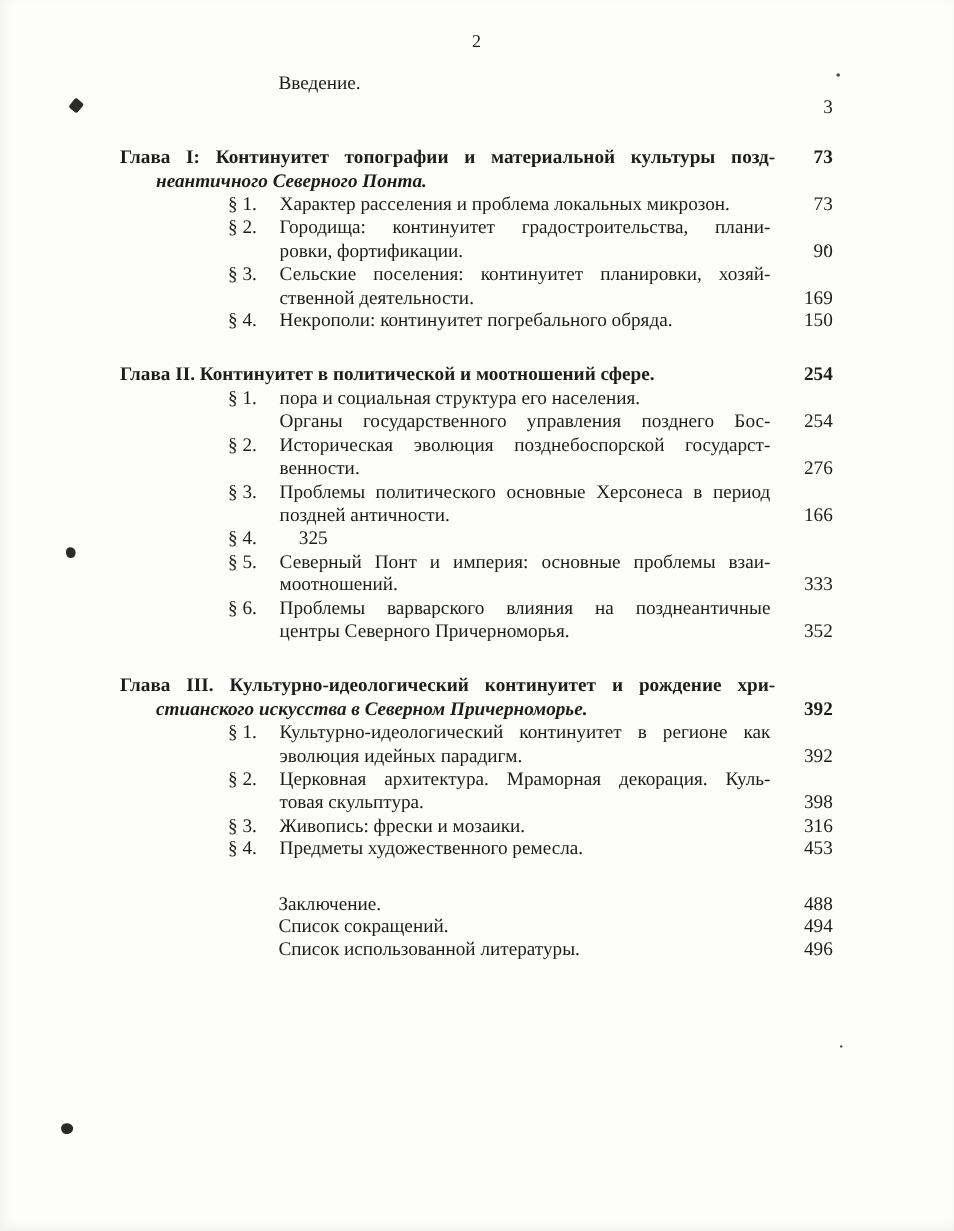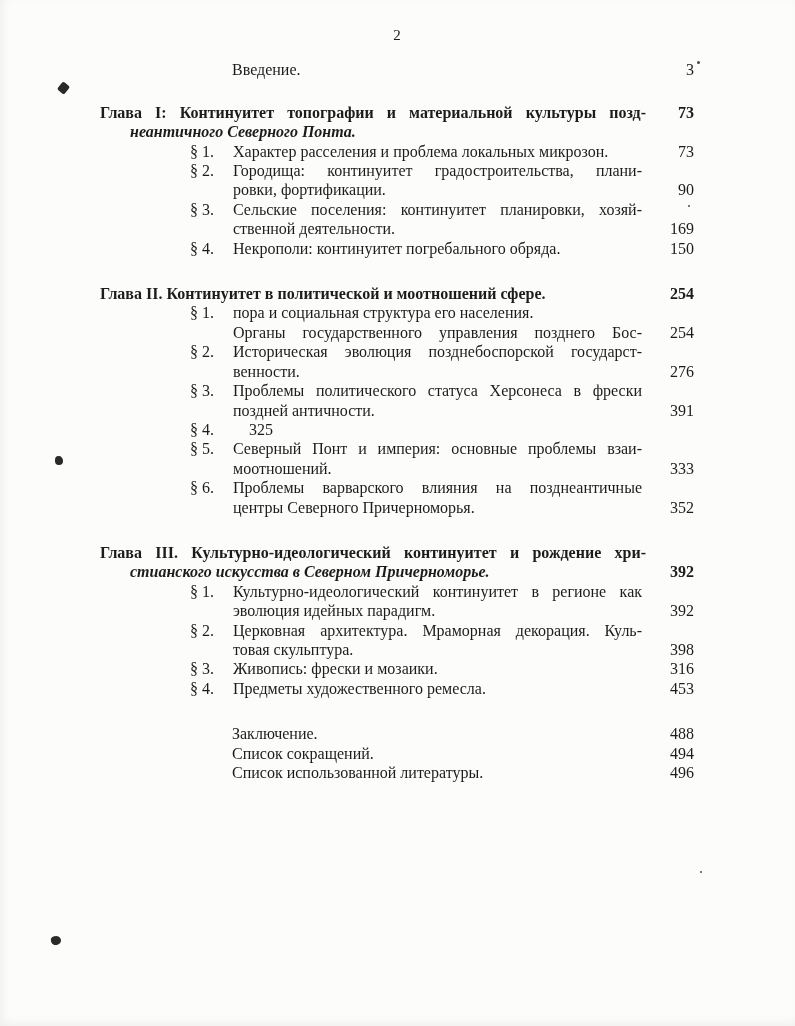--- a/index.html
+++ b/index.html
@@ -21,21 +21,21 @@
     box-shadow: inset 3px -3px 8px rgba(0,0,0,0.05);
     overflow: hidden;
   }
   .pageno-top {
     text-align: center;
     font-size: 15px;
     margin-bottom: 15px;
   }
   .row { display: flex; }
   .intro-row, .back-row { padding-left: 132px; }
-  .intro-row { margin-bottom: 23px; }
+  .intro-row { margin-bottom: 23px; flex-direction: column; }
   .grow { flex: 1; }
   .num {
     width: 40px;
     flex-shrink: 0;
     text-align: right;
     align-self: flex-end;
   }
   .num-top .num { align-self: flex-start; }
   .bold { font-weight: 700; }
   .chapter { margin-bottom: 26px; }
@@ -137,24 +137,24 @@
       <span class="sec-text">
         <span class="line jline">Историческая эволюция позднебоспорской государст-</span>
         <span class="line">венности.</span>
       </span>
       <span class="num">276</span>
     </div>
 
     <div class="row sec">
       <span class="sec-label">§ 3.</span>
       <span class="sec-text">
-        <span class="line jline">Проблемы политического статуса Херсонеса в фрески</span>
+        <span class="line jline">Проблемы политического основные Херсонеса в период</span>
         <span class="line">поздней античности.</span>
       </span>
-      <span class="num">391</span>
+      <span class="num">166</span>
     </div>
 
     <div class="row sec">
       <span class="sec-label">§ 4.</span>
       <span class="num">325</span>
     </div>
 
     <div class="row sec">
       <span class="sec-label">§ 5.</span>
       <span class="sec-text">

